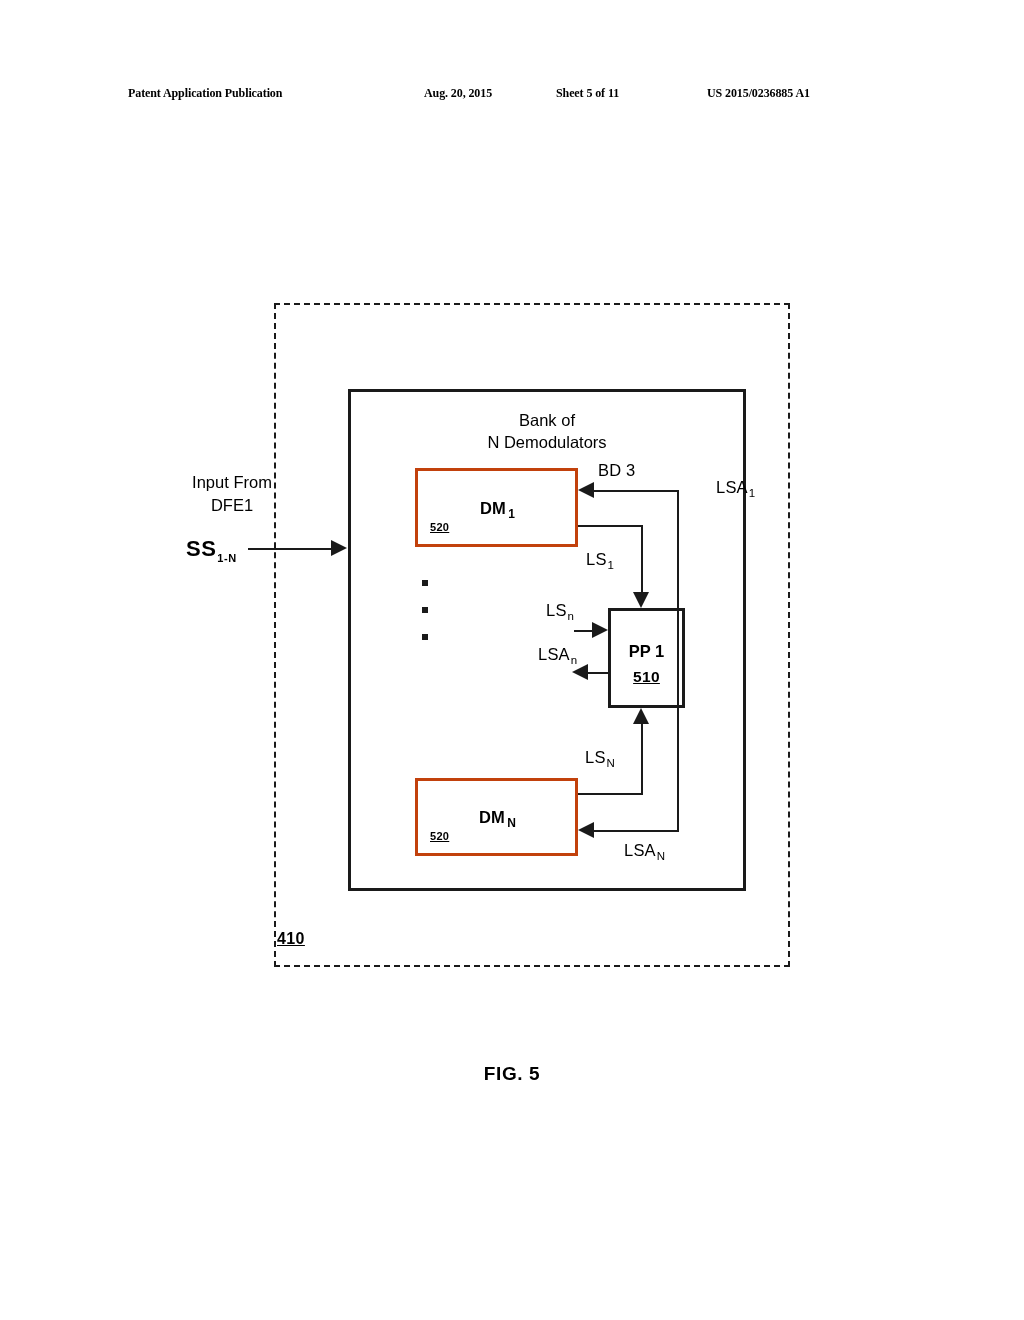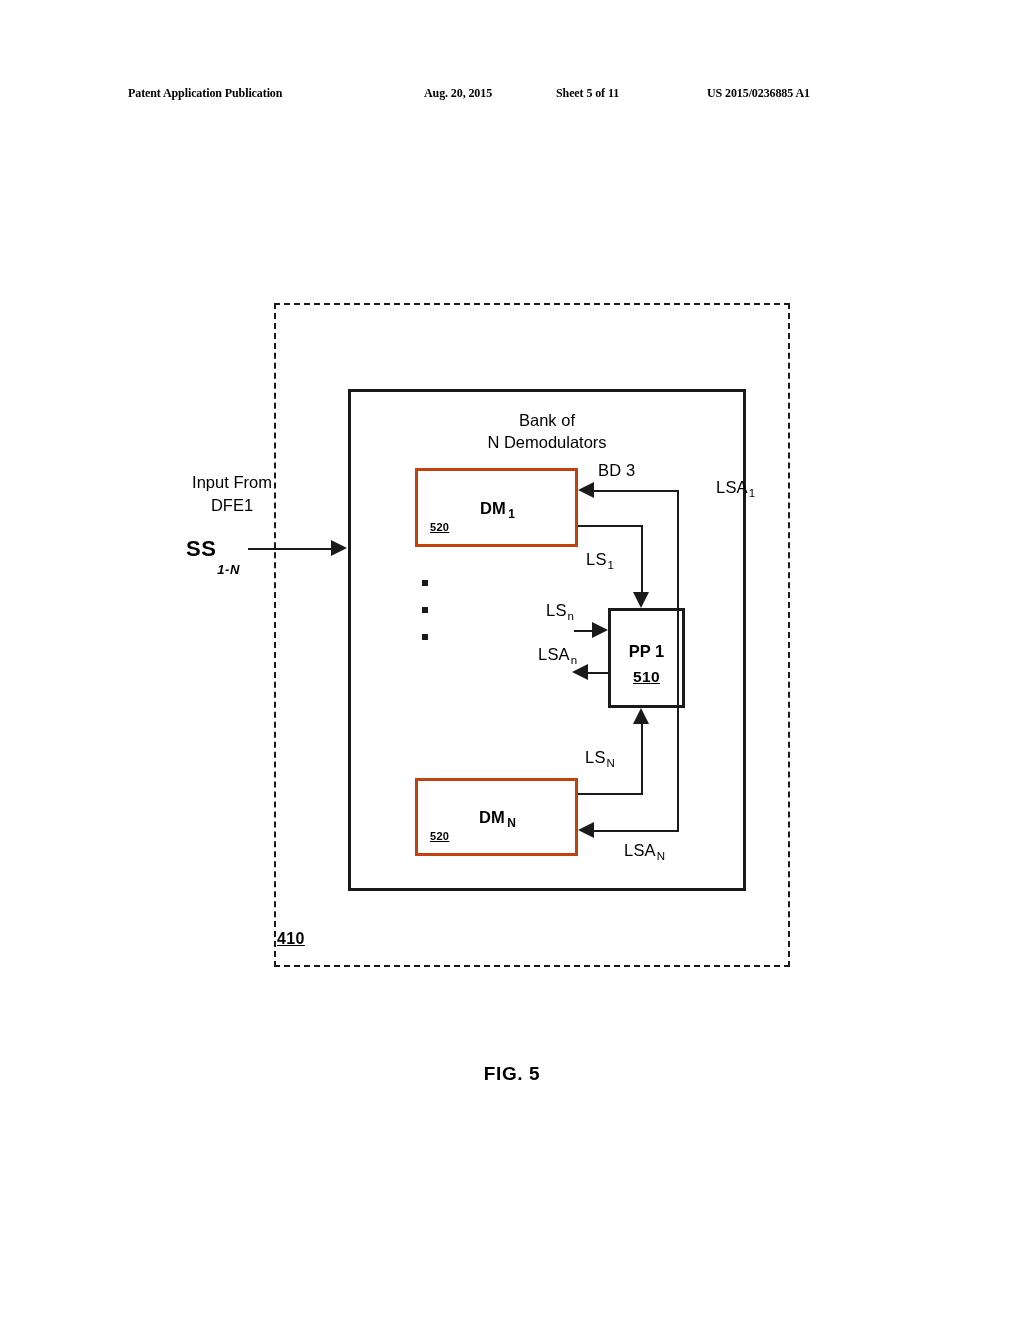--- a/index.html
+++ b/index.html
@@ -219,27 +219,26 @@
   }
   .ss-label {
     position: absolute;
     left: 186px;
     top: 536px;
     font-size: 22px;
     font-weight: bold;
     letter-spacing: 0.5px;
   }
   .ss-label sub {
-    font-size: 13px;
+    font-size: 11px;
     font-weight: bold;
     vertical-align: baseline;
     position: relative;
-    top: 18px;
+    top: 6px;
     left: 1px;
-    font-style: italic;
   }
 
   
   .vdots { position: absolute; left: 422px; top: 580px; }
   .vdots span {
     display: block;
     width: 6px;
     height: 6px;
     background: #1a1a1a;
     margin-bottom: 21px;

